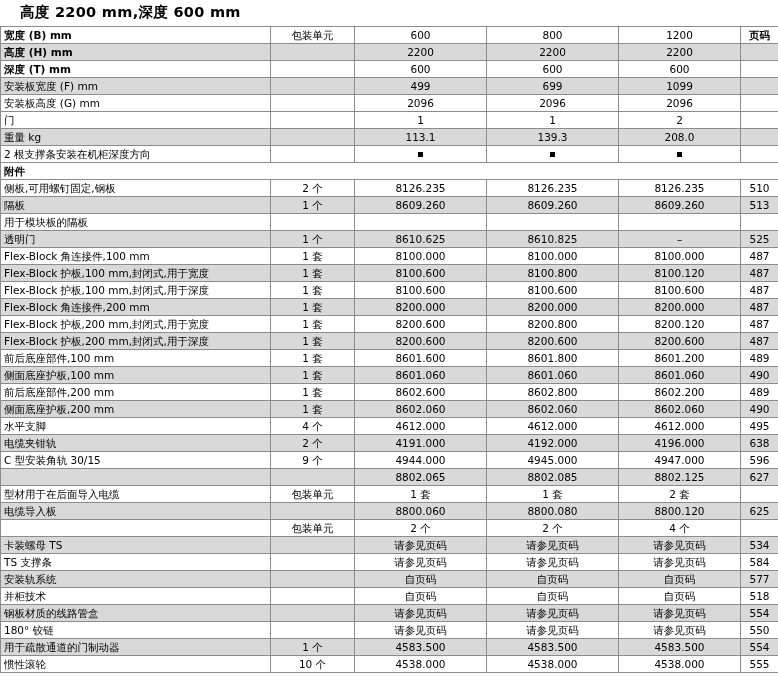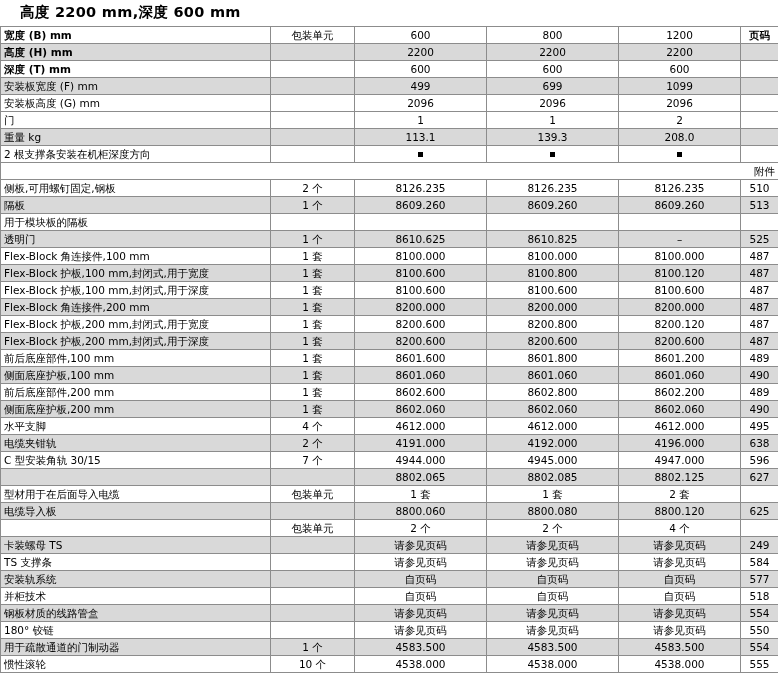--- a/index.html
+++ b/index.html
@@ -61,22 +61,22 @@
     font-weight: bold;
   }
   .sq {
     display: inline-block;
     width: 5px;
     height: 5px;
     background: #000;
     vertical-align: middle;
   }
   td.section {
-    font-weight: normal;
-    text-align: right;
+    font-weight: bold;
+    text-align: left;
     background: #ffffff;
   }
 </style>
 </head>
 <body>
 
 <div class="page">
 
   <div class="page-title">高度 2200 mm,深度 600 mm</div>
 
@@ -280,21 +280,21 @@
         <tr class="shaded">
           <td class="label">电缆夹钳轨</td>
           <td class="unit">2 个</td>
           <td class="v">4191.000</td>
           <td class="v">4192.000</td>
           <td class="v">4196.000</td>
           <td class="page">638</td>
         </tr>
         <tr>
           <td class="label">C 型安装角轨 30/15</td>
-          <td class="unit">7 个</td>
+          <td class="unit">9 个</td>
           <td class="v">4944.000</td>
           <td class="v">4945.000</td>
           <td class="v">4947.000</td>
           <td class="page">596</td>
         </tr>
         <tr class="shaded">
           <td class="label"></td>
           <td class="unit"></td>
           <td class="v">8802.065</td>
           <td class="v">8802.085</td>
@@ -324,21 +324,21 @@
           <td class="v">2 个</td>
           <td class="v">4 个</td>
           <td class="page"></td>
         </tr>
         <tr class="shaded">
           <td class="label">卡装螺母 TS</td>
           <td class="unit"></td>
           <td class="v">请参见页码</td>
           <td class="v">请参见页码</td>
           <td class="v">请参见页码</td>
-          <td class="page">249</td>
+          <td class="page">534</td>
         </tr>
         <tr>
           <td class="label">TS 支撑条</td>
           <td class="unit"></td>
           <td class="v">请参见页码</td>
           <td class="v">请参见页码</td>
           <td class="v">请参见页码</td>
           <td class="page">584</td>
         </tr>
         <tr class="shaded">

